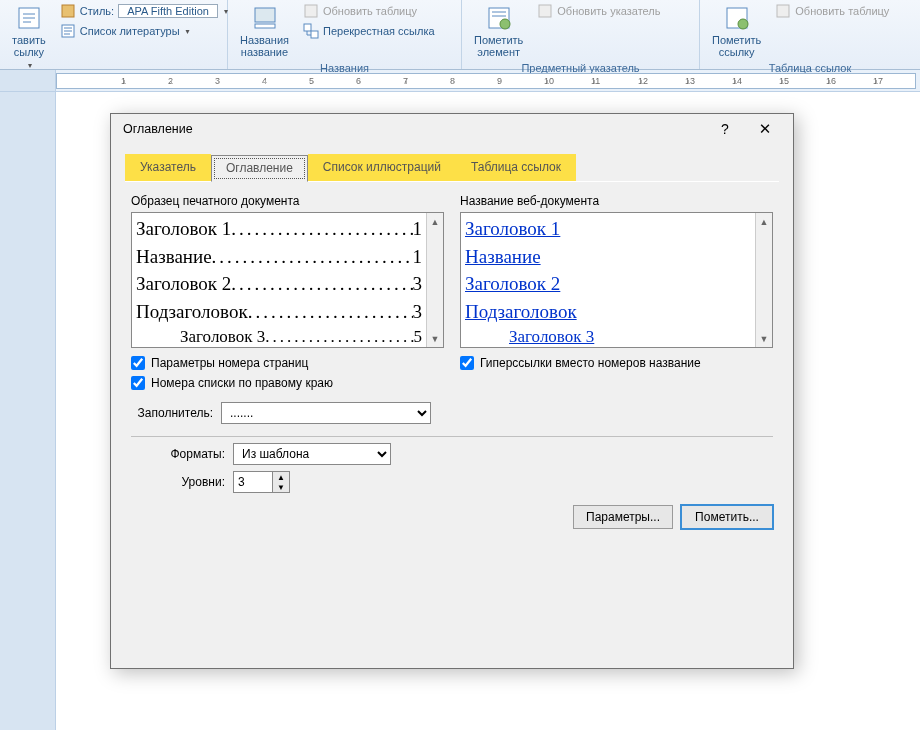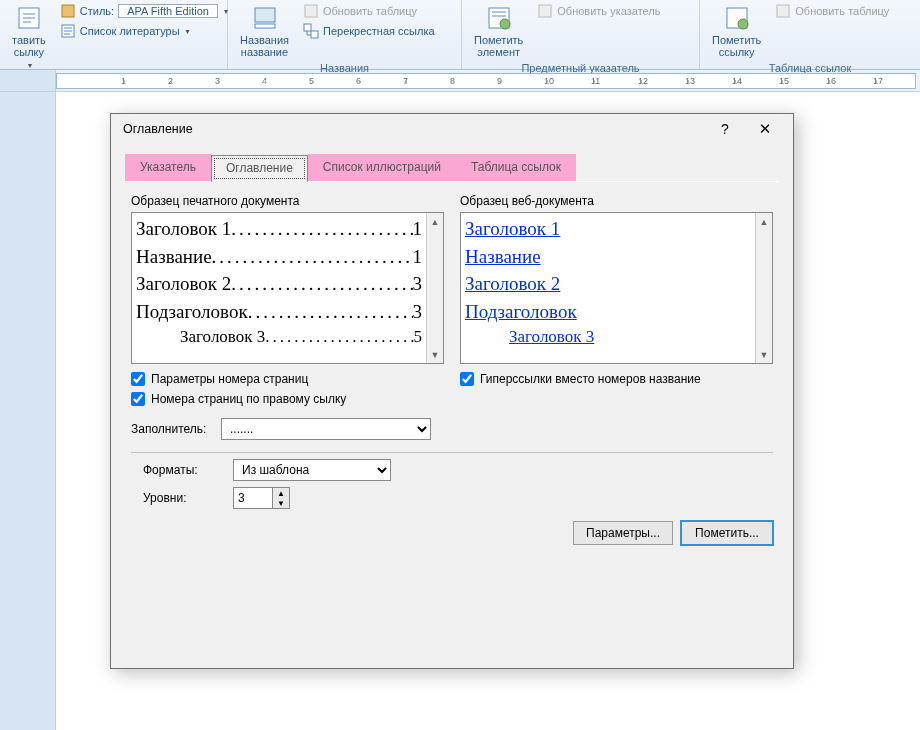--- a/index.html
+++ b/index.html
@@ -30,48 +30,48 @@
   .doc-page { background: #fff; margin: 0 0 0 0; flex: 1; }
 
   
   .dialog { position: absolute; left: 110px; top: 113px; width: 684px; height: 556px; background: #f0f0f0; border: 1px solid #707070; box-shadow: 4px 4px 18px rgba(0,0,0,.25); display: flex; flex-direction: column; }
   .titlebar { height: 30px; display: flex; align-items: center; padding: 0 8px 0 12px; font-size: 12.5px; }
   .titlebar .ttl { flex: 1; }
   .titlebar .tb-btn { width: 40px; height: 26px; display: flex; align-items: center; justify-content: center; font-size: 14px; }
   .close-x { font-size: 15px; }
 
   .tabstrip { display: flex; border-bottom: 1px solid #fff; margin: 10px 14px 0; }
-  .dtab { padding: 5px 14px 6px; background: #f9a8d4; border: 1px solid transparent; color: #555; font-size: 12px; }
+  .dtab { padding: 5px 14px 6px; background: #fde047; border: 1px solid transparent; color: #555; font-size: 12px; }
   .dtab.active { background: #f0f0f0; border: 1px solid #888; border-bottom: 1px solid #f0f0f0; position: relative; top: 1px; outline: 1px dotted #555; outline-offset: -4px; }
 
   .dbody { flex: 1; padding: 10px 20px 0; display: flex; flex-direction: column; }
   .twocol { display: flex; gap: 16px; border-bottom: 1px solid #c0c0c0; padding-bottom: 12px; }
   .col { flex: 1; display: flex; flex-direction: column; min-width: 0; }
   .col-label { padding: 2px 0 4px; font-size: 12px; }
 
-  .preview-wrap { display: flex; border: 1px solid #888; background: #fff; height: 152px; }
+  .preview-wrap { display: flex; border: 1px solid #888; background: #fff; height: 136px; }
   .preview { flex: 1; padding: 2px 4px; font-family: "Times New Roman", serif; font-size: 19px; line-height: 1.45; overflow: hidden; }
   .prow { display: flex; white-space: nowrap; }
   .prow .pt { flex: 0 0 auto; }
   .prow .pd { flex: 1; overflow: hidden; letter-spacing: 3px; }
   .prow .pn { flex: 0 0 auto; }
   .prow.ind2 { padding-left: 44px; font-size: 17px; }
 
   .web-preview a { color: #0033cc; text-decoration: underline; }
   .web-preview .ind2 { padding-left: 44px; }
 
   .sb { width: 17px; background: #f0f0f0; border-left: 1px solid #ccc; display: flex; flex-direction: column; align-items: center; justify-content: space-between; font-size: 9px; color: #666; }
   .sb .ar { height: 17px; display: flex; align-items: center; justify-content: center; width: 100%; }
 
   .opts { padding: 8px 0 0; display: flex; flex-direction: column; gap: 6px; font-size: 12px; }
   .chk { display: flex; align-items: center; gap: 6px; }
   .chk input { width: 14px; height: 14px; }
 
   .formrow { display: flex; align-items: center; gap: 8px; padding-top: 6px; font-size: 12px; }
-  .formrow label { width: 82px; }
+  .formrow label { width: 82px; text-align: right; }
   .formrow select, .formrow input { font-size: 12px; padding: 2px 4px; border: 1px solid #888; background: #fff; }
   .formrow select.wide { width: 210px; }
   .formrow select.med { width: 158px; }
 
   .section-h { padding: 10px 0 4px; font-size: 12px; }
 
   .btnrow { display: flex; justify-content: flex-end; gap: 8px; padding: 12px 0 0; }
   .btn { min-width: 92px; padding: 4px 12px; background: #e7e7e7; border: 1px solid #9a9a9a; font-size: 12px; text-align: center; }
   .btn.primary { border: 1px solid #3a8ed6; outline: 1px solid #3a8ed6; }
 
@@ -294,33 +294,33 @@
             <div class="ar">▼</div>
           </div>
         </div>
         <div class="opts">
           <label class="chk">
             <input type="checkbox" checked="" style="">
             <span>Параметры номера страниц</span>
           </label>
           <label class="chk">
             <input type="checkbox" checked="" style="">
-            <span>Номера страниц по правому сылку</span>
+            <span>Номера списки по правому краю</span>
           </label>
           <div class="formrow">
             <label><span>Заполнитель:</span></label>
             <select class="wide">
               <option>.......</option>
             </select>
           </div>
         </div>
       </div>
 
       <div class="col">
-        <div class="col-label">Образец веб-документа</div>
+        <div class="col-label">Название веб-документа</div>
         <div class="preview-wrap">
           <div class="preview web-preview" id="web-preview">
               <div class="prow">
                 <a href="#">Заголовок 1</a>
               </div>
               <div class="prow">
                 <a href="#">Название</a>
               </div>
               <div class="prow">
                 <a href="#">Заголовок 2</a>

